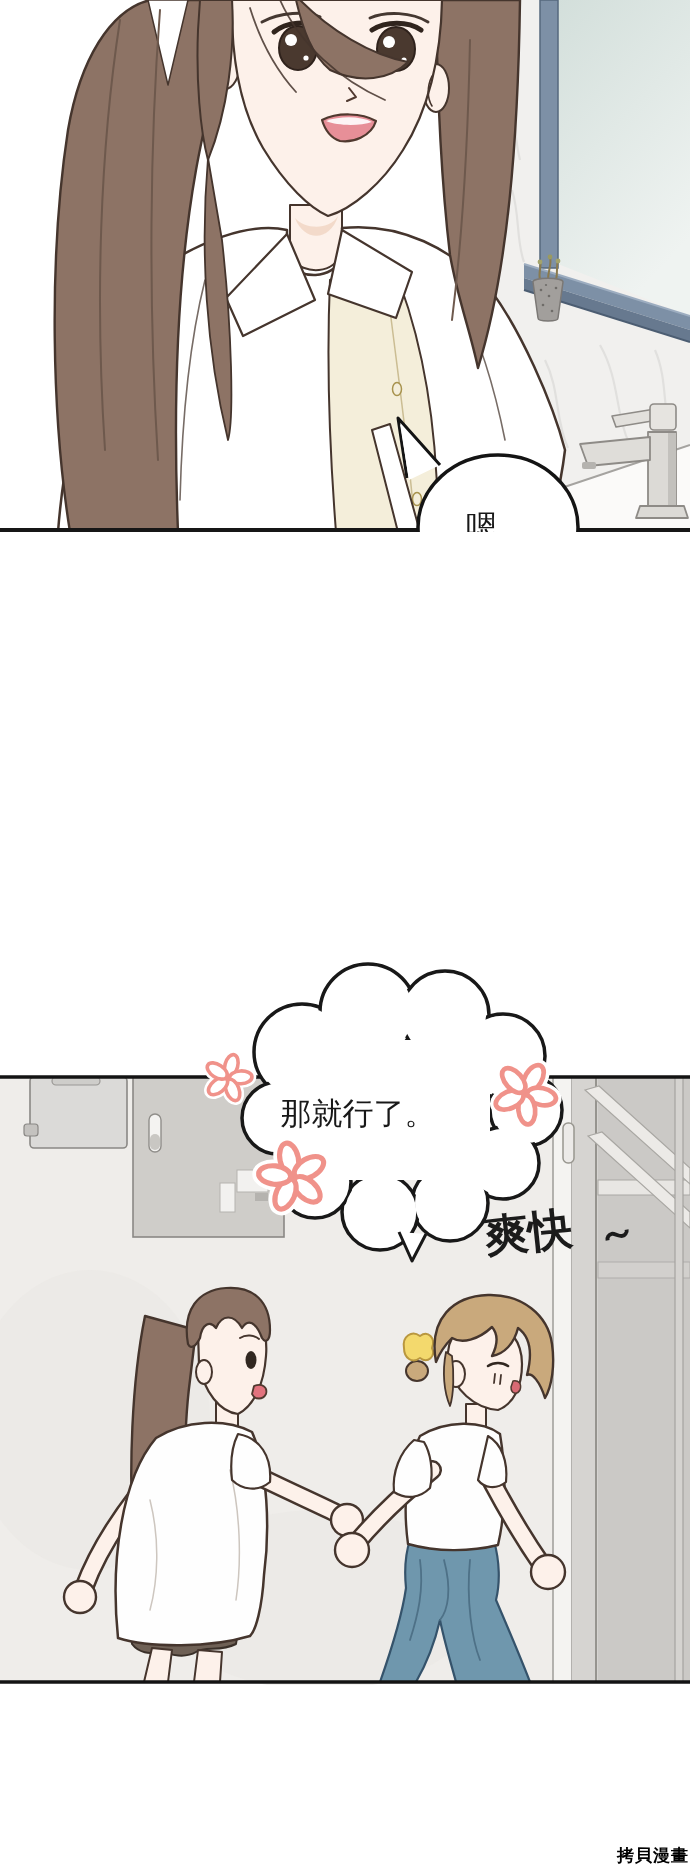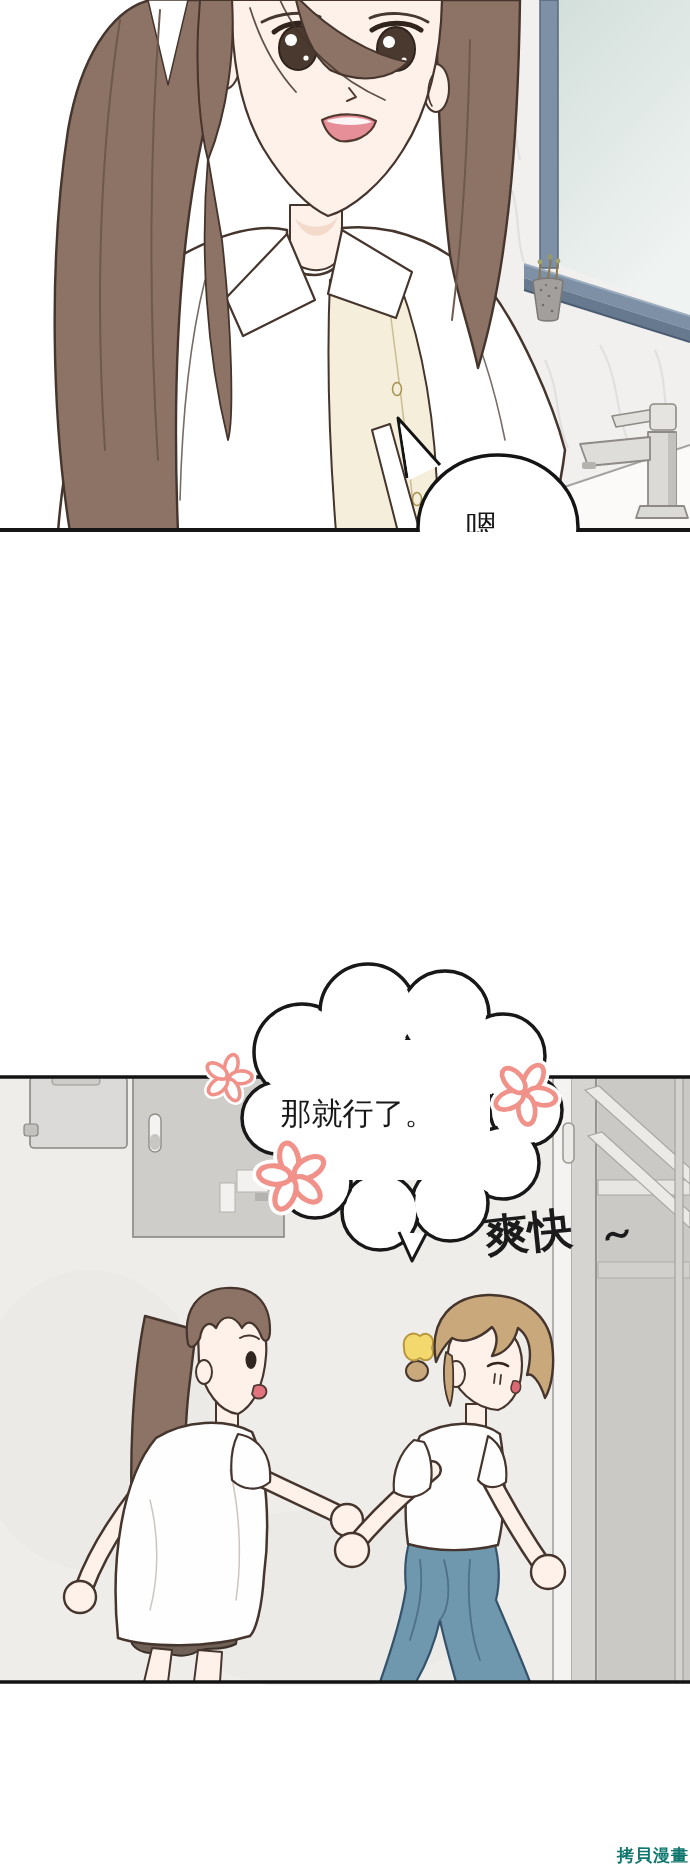--- a/index.html
+++ b/index.html
@@ -3,21 +3,21 @@
 <meta charset="utf-8">
 <style>
   html,body{margin:0;padding:0;background:#fff;}
   .page{position:relative;width:690px;height:1874px;background:#ffffff;overflow:hidden;
         font-family:"DejaVu Sans",sans-serif;}
   svg{position:absolute;left:0;display:block;}
   #panel1{top:0;}
   #panel2{top:960px;}
   .bubble-text{font-family:"DejaVu Sans",sans-serif;fill:#181818;}
   .sfx{font-family:"DejaVu Sans",sans-serif;font-weight:bold;fill:#1b1b1b;}
-  .watermark{position:absolute;left:617px;top:1844px;color:#0f766e;
+  .watermark{position:absolute;left:617px;top:1844px;color:#000000;
              font-size:17px;font-weight:bold;letter-spacing:1px;
              font-family:"DejaVu Sans",sans-serif;text-align:center;}
 </style>
 </head>
 <body>
 
 <div class="page">
 
   <svg id="panel1" width="690" height="532" viewBox="0 0 690 532">
 

